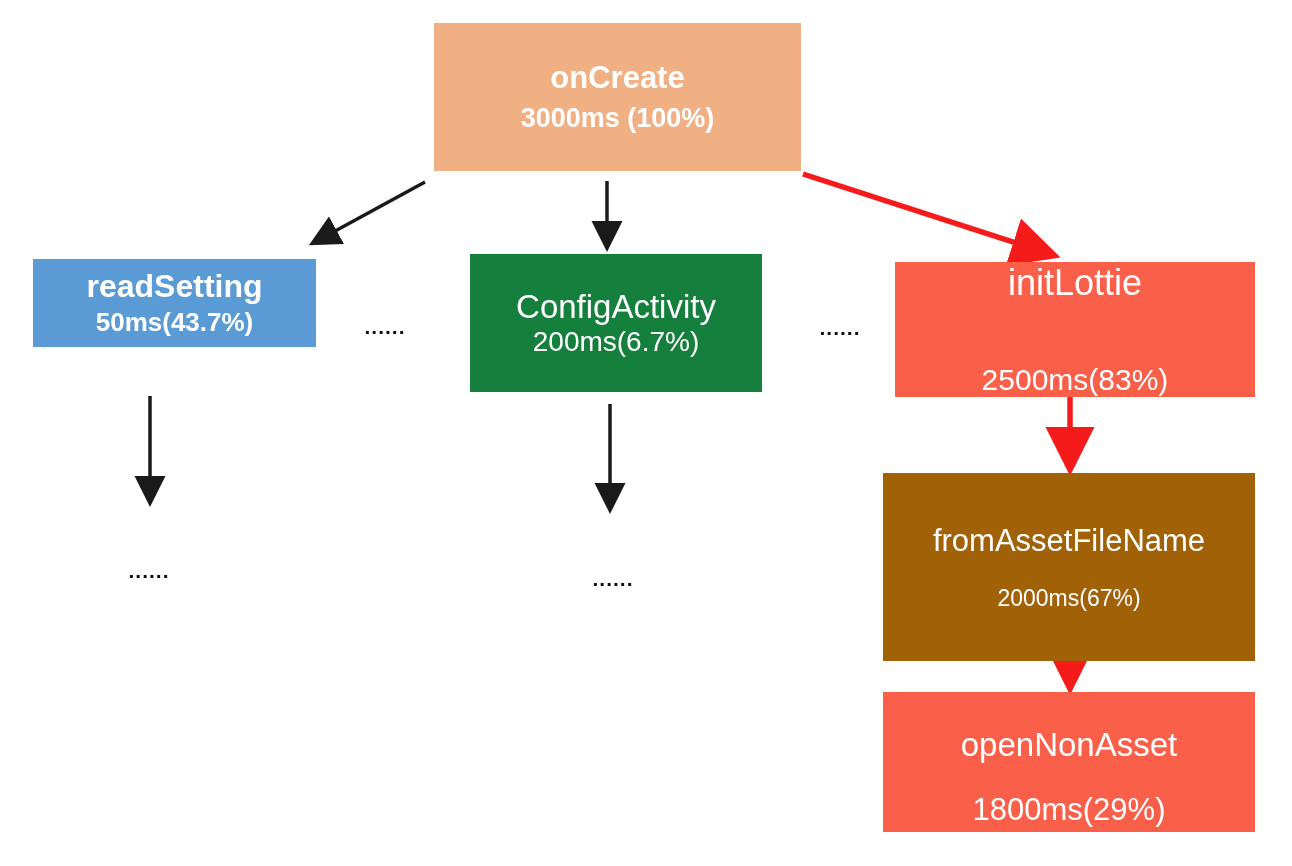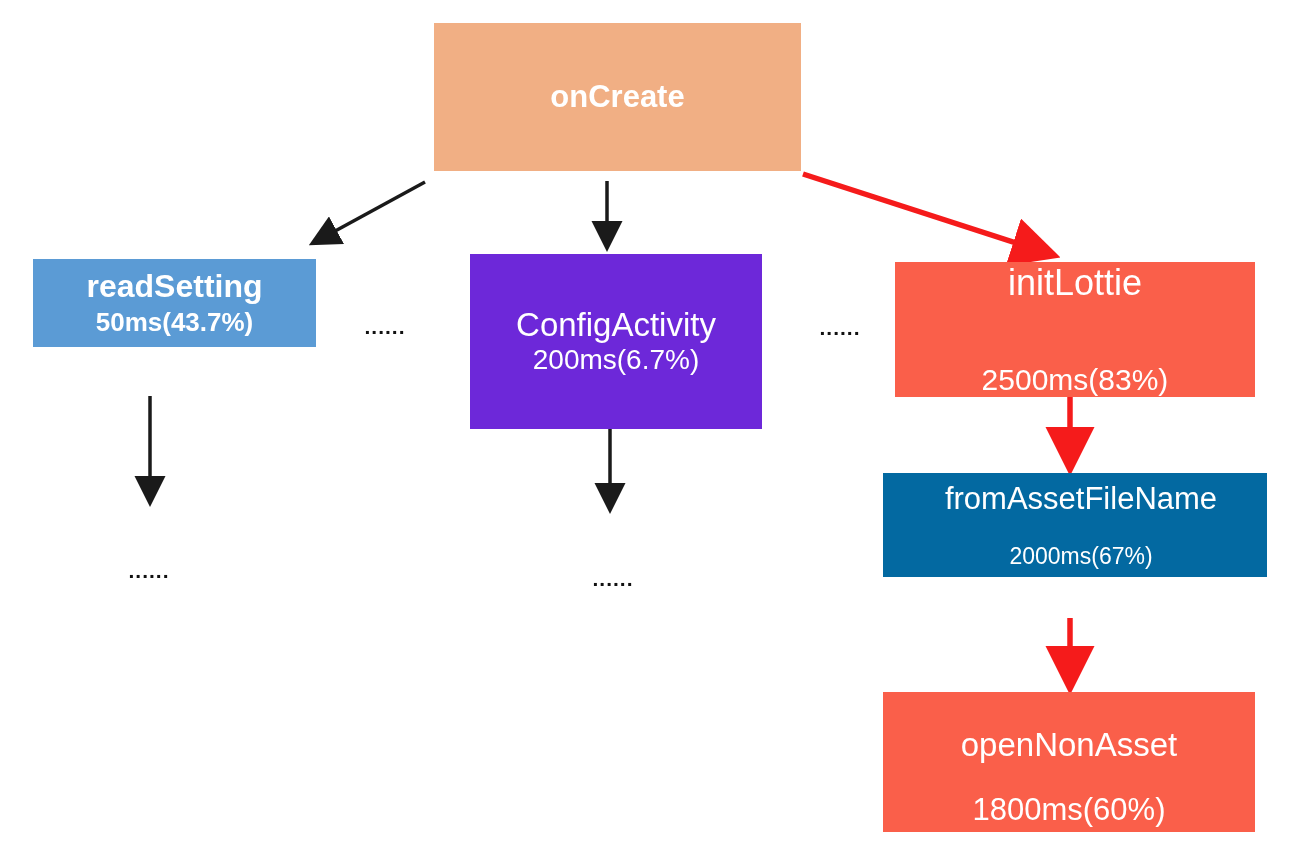--- a/index.html
+++ b/index.html
@@ -30,29 +30,29 @@
   .node .t, .node .v { white-space: nowrap; }
 
   .n-oncreate       { left: 434px; top: 23px;  width: 367px; height: 148px; background: #F1AF84; gap: 7px; }
   .n-oncreate .t    { font-size: 31px; font-weight: 700; text-align: center; }
   .n-oncreate .v    { font-size: 27px; font-weight: 700; }
 
   .n-readsetting    { left: 33px;  top: 259px; width: 283px; height: 88px; background: #5B9BD5; gap: 3px; }
   .n-readsetting .t { font-size: 32px; font-weight: 700; }
   .n-readsetting .v { font-size: 26px; font-weight: 700; }
 
-  .n-configactivity    { left: 470px; top: 254px; width: 292px; height: 175px; background: #6d28d9; gap: 0; }
+  .n-configactivity    { left: 470px; top: 254px; width: 292px; height: 138px; background: #15803d; gap: 0; }
   .n-configactivity .t { font-size: 33px; font-weight: 400; }
   .n-configactivity .v { font-size: 28px; font-weight: 400; }
 
   .n-initlottie    { left: 895px; top: 262px; width: 360px; height: 135px; background: #FA5F4A; gap: 4px; justify-content: space-between; }
   .n-initlottie .t { font-size: 36px; font-weight: 400; }
   .n-initlottie .v { font-size: 30px; font-weight: 400; }
 
-  .n-fromasset    { left: 883px; top: 473px; width: 372px; height: 104px; background: #0369a1; gap: 26px; padding-left: 12px; }
+  .n-fromasset    { left: 883px; top: 473px; width: 372px; height: 188px; background: #a16207; gap: 26px; }
   .n-fromasset .t { font-size: 31px; font-weight: 400; }
   .n-fromasset .v { font-size: 23px; font-weight: 400; }
 
   .n-opennonasset    { left: 883px; top: 692px; width: 372px; height: 140px; background: #FA5F4A; gap: 28px; }
   .n-opennonasset .t { font-size: 33px; font-weight: 400; margin-top: 30px; }
   .n-opennonasset .v { font-size: 31px; font-weight: 400; }
 
   .dots {
     position: absolute;
     transform: translate(-50%, -50%);
@@ -86,20 +86,21 @@
     <line x1="607" y1="181" x2="607" y2="245" stroke="#1A1A1A" stroke-width="3.5" marker-end="url(#arrow-black)"></line>
     <line x1="803" y1="174" x2="1050" y2="254" stroke="#F51B1B" stroke-width="5.5" marker-end="url(#arrow-red)"></line>
     <line x1="150" y1="396" x2="150" y2="500" stroke="#1A1A1A" stroke-width="3.5" marker-end="url(#arrow-black)"></line>
     <line x1="610" y1="404" x2="610" y2="507" stroke="#1A1A1A" stroke-width="3.5" marker-end="url(#arrow-black)"></line>
     <line x1="1070" y1="396" x2="1070" y2="465" stroke="#F51B1B" stroke-width="5.5" marker-end="url(#arrow-red)"></line>
     <line x1="1070" y1="618" x2="1070" y2="684" stroke="#F51B1B" stroke-width="5.5" marker-end="url(#arrow-red)"></line>
   </svg>
 
   <div class="node n-oncreate">
     <div class="t">onCreate</div>
+    <div class="v">3000ms (100%)</div>
   </div>
 
   <div class="node n-readsetting">
     <div class="t">readSetting</div>
     <div class="v">50ms(43.7%)</div>
   </div>
 
   <div class="node n-configactivity">
     <div class="t">ConfigActivity</div>
     <div class="v">200ms(6.7%)</div>
@@ -110,21 +111,21 @@
     <div class="v">2500ms(83%)</div>
   </div>
 
   <div class="node n-fromasset">
     <div class="t">fromAssetFileName</div>
     <div class="v">2000ms(67%)</div>
   </div>
 
   <div class="node n-opennonasset">
     <div class="t">openNonAsset</div>
-    <div class="v">1800ms(60%)</div>
+    <div class="v">1800ms(29%)</div>
   </div>
 
   <div class="dots d-left-gap">......</div>
   <div class="dots d-right-gap">......</div>
   <div class="dots d-readsetting-more">......</div>
   <div class="dots d-configactivity-more">......</div>
 
 </div>
 
 </body></html>

